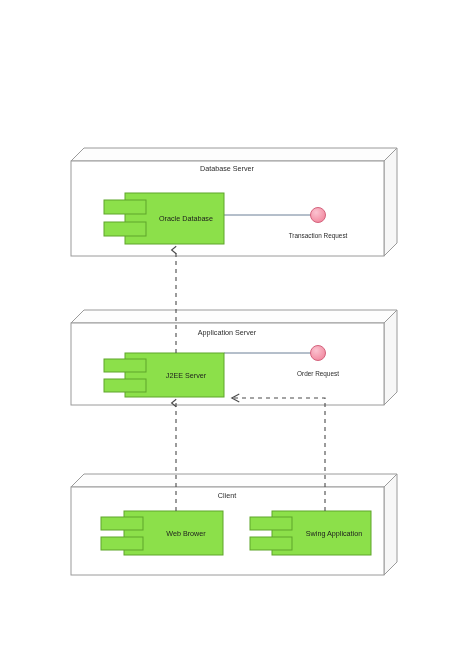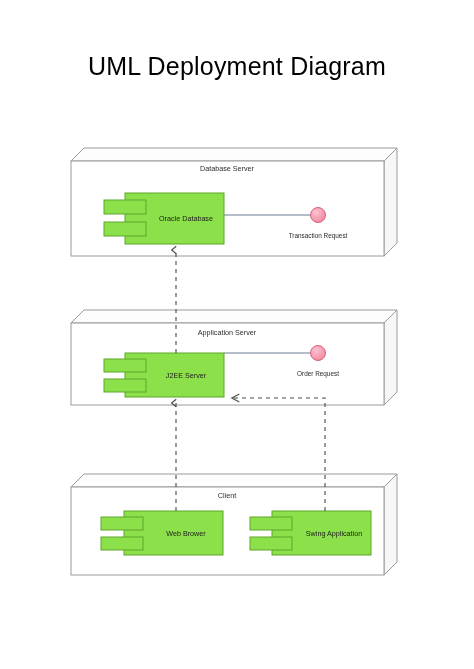--- a/index.html
+++ b/index.html
@@ -40,21 +40,20 @@
   }
   .node-label { font-size: 7.2px; }
   .comp-label { font-size: 7.2px; fill: #1d1d1d; }
   .iface-label { font-size: 6.4px; }
 </style>
 </head>
 <body>
 
 <div id="diagram-root">
 
-  <div class="page-title">UML Deployment Diagram</div>
 
   <svg width="474" height="669" viewBox="0 0 474 669">
     <defs>
       <marker id="openArrowUp" markerWidth="10" markerHeight="10" refX="5" refY="8.2" orient="auto-start-reverse">
         <path d="M1.6,8.4 L5,4.2 L8.4,8.4" fill="none" stroke="#4a4a4a" stroke-width="1"></path>
       </marker>
       <marker id="openArrowGen" markerWidth="10" markerHeight="10" refX="8" refY="5" orient="auto">
         <path d="M1.4,1.4 L8.2,5 L1.4,8.6" fill="none" stroke="#4a4a4a" stroke-width="1"></path>
       </marker>
       <radialGradient id="ifaceGrad" cx="38%" cy="33%" r="72%">

